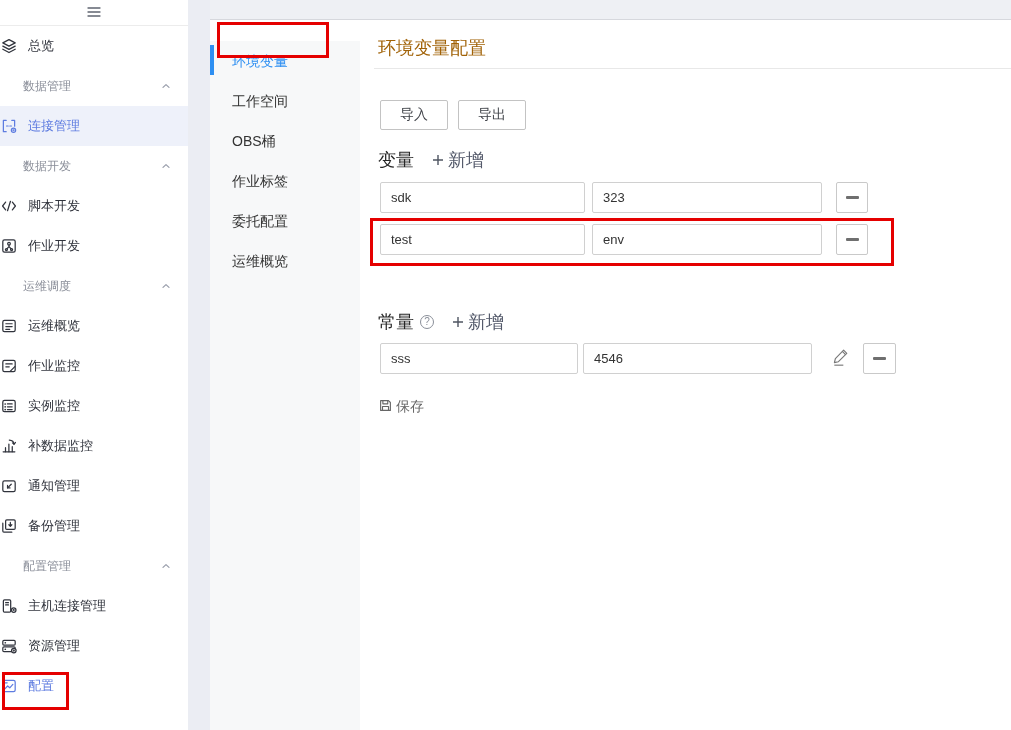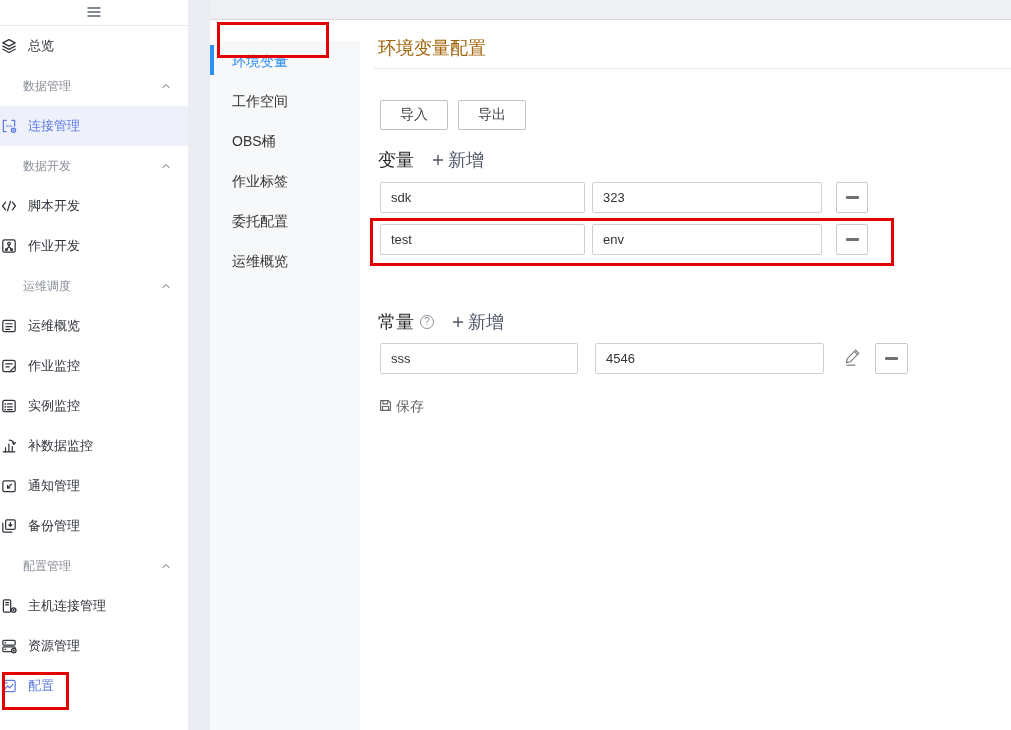--- a/index.html
+++ b/index.html
@@ -48,21 +48,21 @@
   .help-q { width: 14px; height: 14px; border: 1px solid #8a8f99; border-radius: 50%; color: #8a8f99; font-size: 10px; line-height: 12px; text-align: center; margin-left: 6px; cursor: pointer; }
   .help-q::after { content: "?"; }
 
   #var-rows { position: absolute; left: 20px; top: 161px; }
   #const-rows { position: absolute; left: 20px; top: 322px; }
   .field-row { display: flex; align-items: center; margin-bottom: 11px; }
   .fld { height: 31px; border: 1px solid #d0d0d0; border-radius: 2px; padding: 0 10px; font-size: 13px; color: #333; font-family: inherit; background: #fff; outline: none; }
   .fld.name-v { width: 205px; }
   .fld.val-v  { width: 230px; margin-left: 7px; }
   .fld.name-c { width: 198px; }
-  .fld.val-c  { width: 229px; margin-left: 17px; }
+  .fld.val-c  { width: 229px; margin-left: 5px; }
   .minus-btn { width: 32px; height: 31px; margin-left: 14px; border: 1px solid #c9c9c9; border-radius: 2px; background: #fff; display: flex; align-items: center; justify-content: center; cursor: pointer; }
   .minus-btn .dash { width: 13px; height: 3px; background: #6f6f6f; border-radius: 1px; }
   .minus-btn.const { width: 33px; margin-left: 9px; }
   .pencil-btn { width: 26px; height: 31px; margin-left: 16px; border: none; background: transparent; display: flex; align-items: center; justify-content: center; cursor: pointer; }
 
   #save-row { position: absolute; left: 18px; top: 377px; display: flex; align-items: center; gap: 3px; font-size: 14px; color: #666; cursor: pointer; }
 
   
   .annotation { position: absolute; border: 3px solid #e50000; z-index: 20; pointer-events: none; }
   #annotation-tab    { left: 217px; top: 22px;  width: 112px; height: 36px; }

